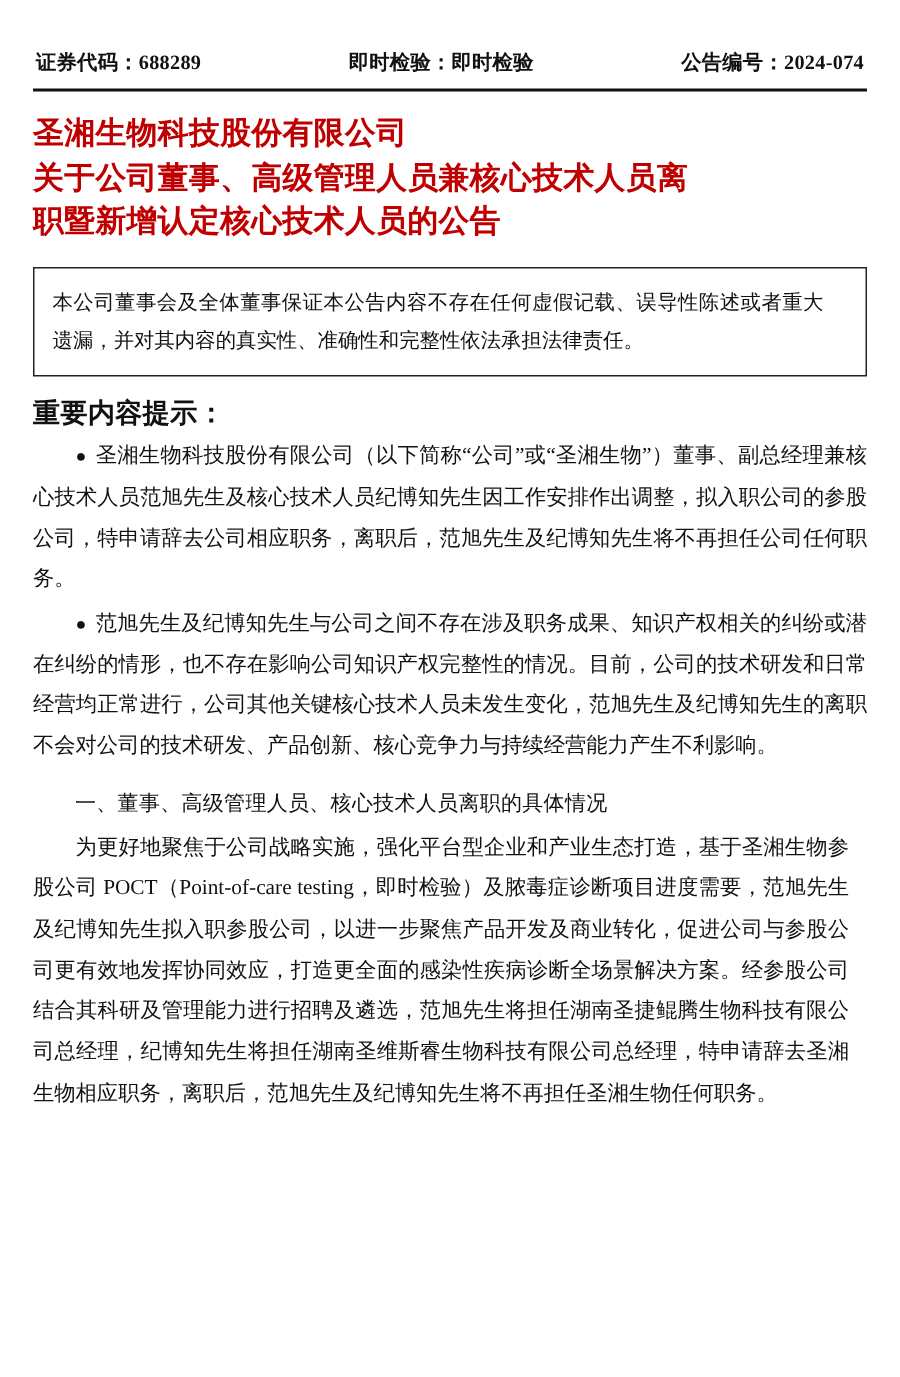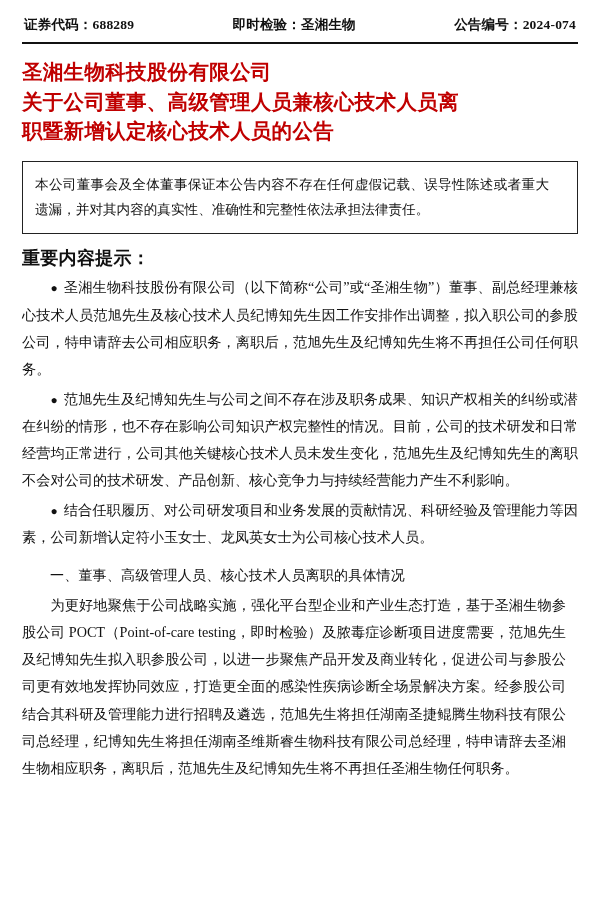--- a/index.html
+++ b/index.html
@@ -23,20 +23,21 @@
   }
   
   .header-row {
     display: flex;
     justify-content: space-between;
     align-items: flex-end;
     font-size: 13.5px;
     font-weight: bold;
     letter-spacing: 0.2px;
     padding: 0 2px 8px 2px;
+    margin-top: 17px;
   }
   .header-cell {
     white-space: nowrap;
   }
   .header-cell .label {
     font-weight: bold;
   }
   .header-cell .value {
     font-weight: bold;
   }
@@ -110,21 +111,21 @@
 </head>
 <body>
 
 <div class="page">
 
   <div class="header-row">
     <div class="header-cell">
       <span class="label">证券代码：</span><span class="value">688289</span>
     </div>
     <div class="header-cell">
-      <span class="label">即时检验：</span><span class="value">圣湘生物</span>
+      <span class="label">即时检验：</span><span class="value">即时检验</span>
     </div>
     <div class="header-cell">
       <span class="label">公告编号：</span><span class="value">2024-074</span>
     </div>
   </div>
 
   <hr class="header-rule">
 
   <div class="title-block">
     <span class="title-line">圣湘生物科技股份有限公司</span>
@@ -135,19 +136,18 @@
   <div class="notice-box">
     <p>本公司董事会及全体董事保证本公告内容不存在任何虚假记载、误导性陈述或者重大遗漏，并对其内容的真实性、准确性和完整性依法承担法律责任。</p>
   </div>
 
   <div class="section-title">重要内容提示：</div>
 
   <p class="bullet"><span class="dot">●</span><span>圣湘生物科技股份有限公司（以下简称“公司”或“圣湘生物”）董事、副总经理兼核心技术人员范旭先生及核心技术人员纪博知先生因工作安排作出调整，拟入职公司的参股公司，特申请辞去公司相应职务，离职后，范旭先生及纪博知先生将不再担任公司任何职务。</span></p>
 
   <p class="bullet"><span class="dot">●</span><span>范旭先生及纪博知先生与公司之间不存在涉及职务成果、知识产权相关的纠纷或潜在纠纷的情形，也不存在影响公司知识产权完整性的情况。目前，公司的技术研发和日常经营均正常进行，公司其他关键核心技术人员未发生变化，范旭先生及纪博知先生的离职不会对公司的技术研发、产品创新、核心竞争力与持续经营能力产生不利影响。</span></p>
 
-  <p class="bullet"><span class="dot">●</span><span>结合任职履历、对公司研发项目和业务发展的贡献情况、科研经验及管理能力等因素，公司新增认定符小玉女士、龙凤英女士为公司核心技术人员。</span></p>
 
   <div class="heading-num">一、董事、高级管理人员、核心技术人员离职的具体情况</div>
 
   <p class="para">为更好地聚焦于公司战略实施，强化平台型企业和产业生态打造，基于圣湘生物参股公司 POCT（Point-of-care testing，即时检验）及脓毒症诊断项目进度需要，范旭先生及纪博知先生拟入职参股公司，以进一步聚焦产品开发及商业转化，促进公司与参股公司更有效地发挥协同效应，打造更全面的感染性疾病诊断全场景解决方案。经参股公司结合其科研及管理能力进行招聘及遴选，范旭先生将担任湖南圣捷鲲腾生物科技有限公司总经理，纪博知先生将担任湖南圣维斯睿生物科技有限公司总经理，特申请辞去圣湘生物相应职务，离职后，范旭先生及纪博知先生将不再担任圣湘生物任何职务。</p>
 
 </div>
 
 </body></html>

